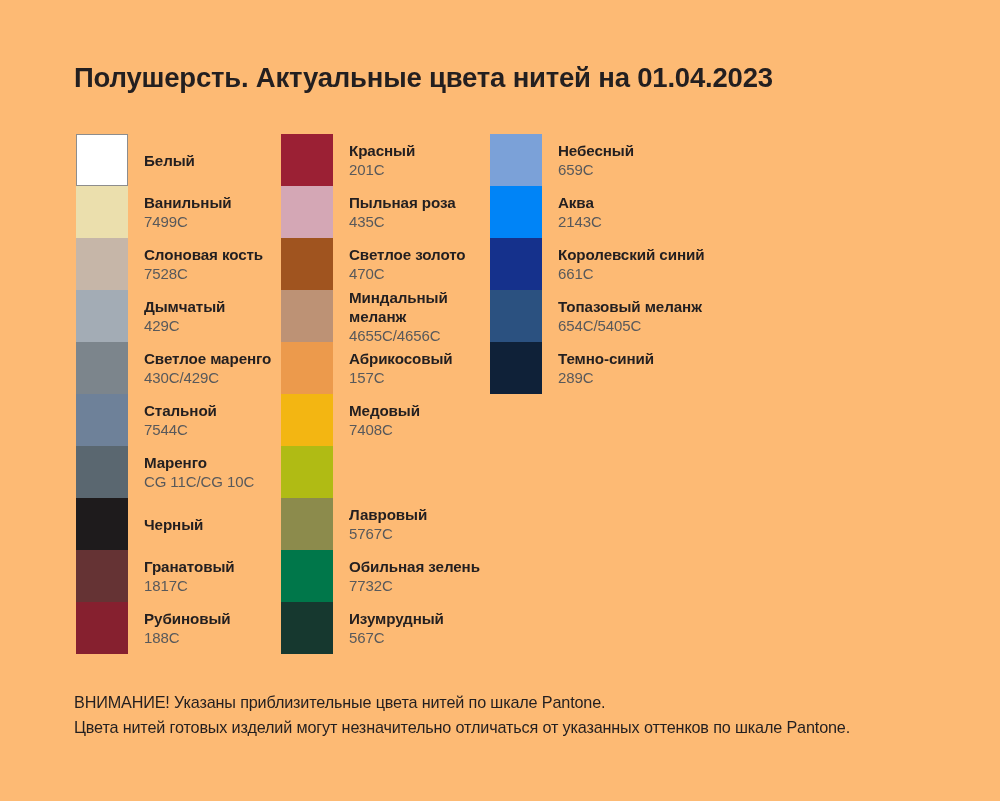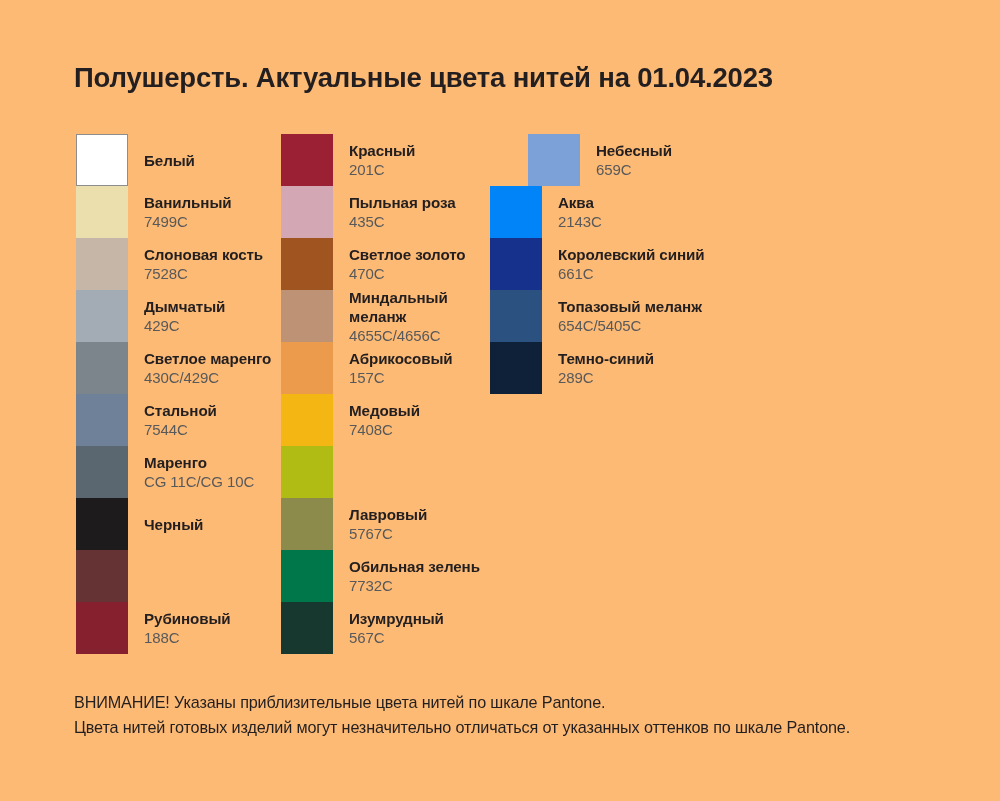--- a/index.html
+++ b/index.html
@@ -180,20 +180,24 @@
           </div>
         </div>
         <div class="swatch-row" style="top: 364px;">
           <div class="swatch" style="background: rgb(30, 27, 28);"></div>
           <div class="labels">
             <div class="color-name">Черный</div>
           </div>
         </div>
         <div class="swatch-row" style="top: 416px;">
           <div class="swatch" style="background: rgb(101, 51, 52);"></div>
+          <div class="labels">
+            <div class="color-name">Гранатовый</div>
+            <div class="color-code">1817C</div>
+          </div>
         </div>
         <div class="swatch-row" style="top: 468px;">
           <div class="swatch" style="background: rgb(134, 32, 47);"></div>
           <div class="labels">
             <div class="color-name">Рубиновый</div>
             <div class="color-code">188C</div>
           </div>
         </div>
       </div>
       <div class="column col-1">
@@ -258,21 +262,21 @@
         </div>
         <div class="swatch-row" style="top: 468px;">
           <div class="swatch" style="background: rgb(22, 56, 47);"></div>
           <div class="labels">
             <div class="color-name">Изумрудный</div>
             <div class="color-code">567C</div>
           </div>
         </div>
       </div>
       <div class="column col-2">
-        <div class="swatch-row" style="top: 0px; margin-left: 38px;">
+        <div class="swatch-row" style="top: 0px;">
           <div class="swatch" style="background: rgb(123, 161, 216);"></div>
           <div class="labels">
             <div class="color-name">Небесный</div>
             <div class="color-code">659C</div>
           </div>
         </div>
         <div class="swatch-row" style="top: 52px;">
           <div class="swatch" style="background: rgb(0, 132, 247);"></div>
           <div class="labels">
             <div class="color-name">Аква</div>

